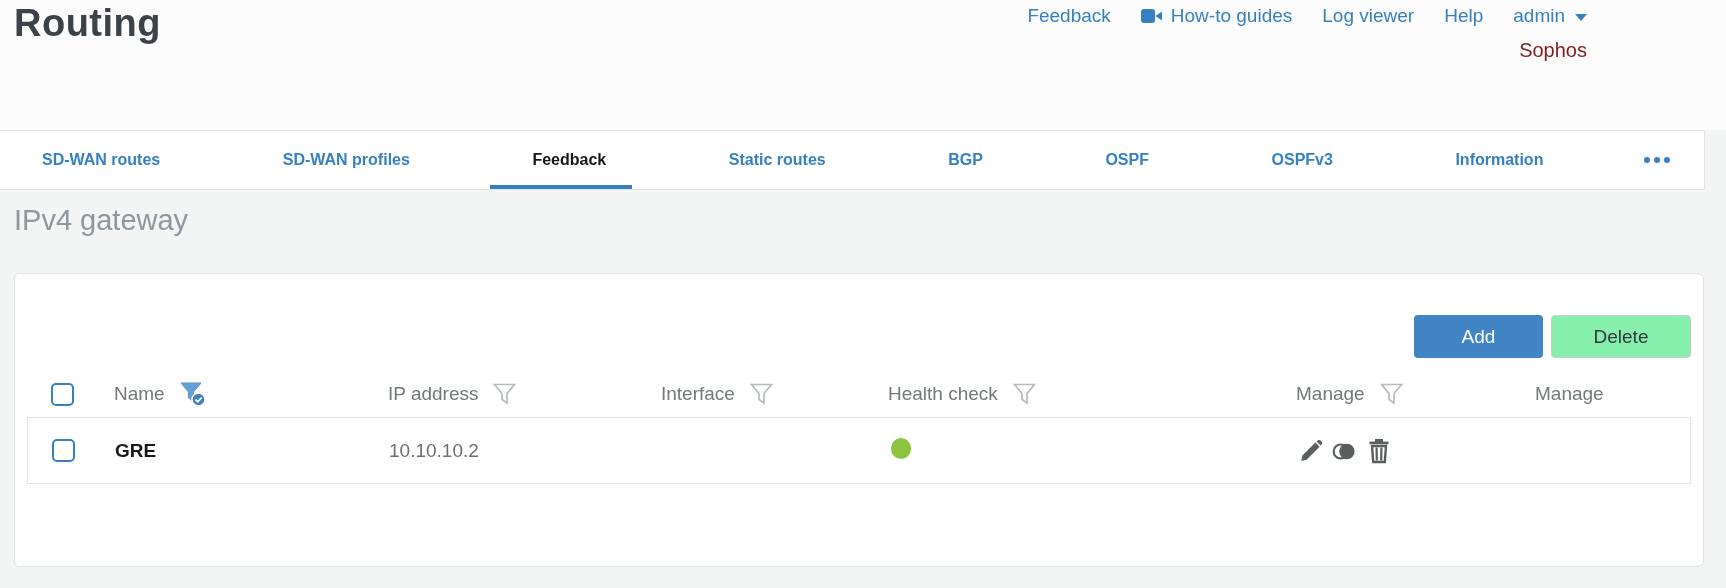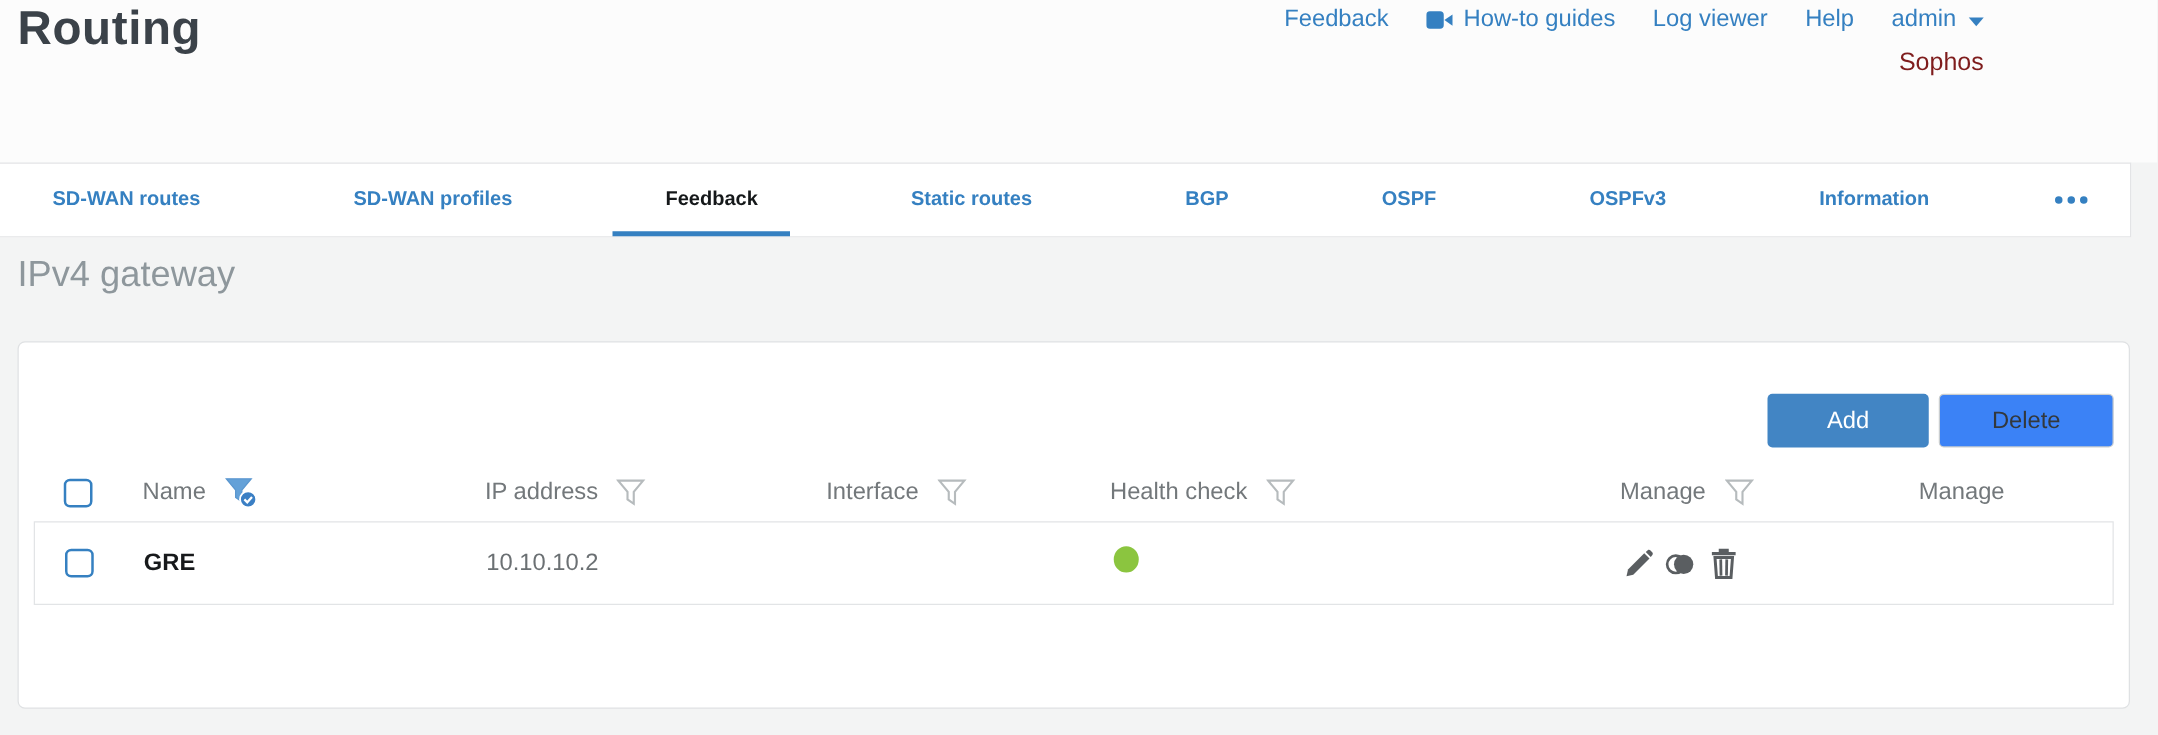--- a/index.html
+++ b/index.html
@@ -30,21 +30,21 @@
   .content { position:absolute; top:190px; left:0; width:1726px; height:398px; background:#f3f4f4; }
   .section-title { position:absolute; left:14px; top:14px; font-size:29px; font-weight:400; color:#8e979c; }
 
   .panel { position:absolute; left:14px; top:83px; width:1690px; height:294px; background:#fff;
     border:1px solid #dfe1e3; border-radius:6px; padding:0 12px; }
 
   .btn-row { margin-top:41px; display:flex; justify-content:flex-end; gap:8px; }
   .btn { height:43px; border-radius:4px; font-size:19px; font-family:"Liberation Sans",sans-serif;
     display:flex; align-items:center; justify-content:center; cursor:pointer; }
   .btn-add { width:129px; background:#4285c4; color:#ffffff; border:none; }
-  .btn-delete { width:140px; background:#3b82f6; color:#33383c; border:1px solid #c9cdcf; }
+  .btn-delete { width:140px; background:#86efac; color:#33383c; border:1px solid #c9cdcf; }
 
   .grid { display:grid; grid-template-columns:87px 274px 273px 227px 408px 239px 1fr; align-items:center; }
   .thead { margin-top:13px; height:46px; color:#73787b; font-size:19px; }
   .th { display:flex; align-items:center; gap:15px; }
   .tbody-box { border:1px solid #e2e4e6; height:67px; }
   .trow { height:100%; font-size:19px; color:#53575a; }
 
   .cb-cell { padding-left:24px; }
   .checkbox { width:23px; height:23px; border:2px solid #3580c1; border-radius:5px; background:#fff; cursor:pointer; }
 

